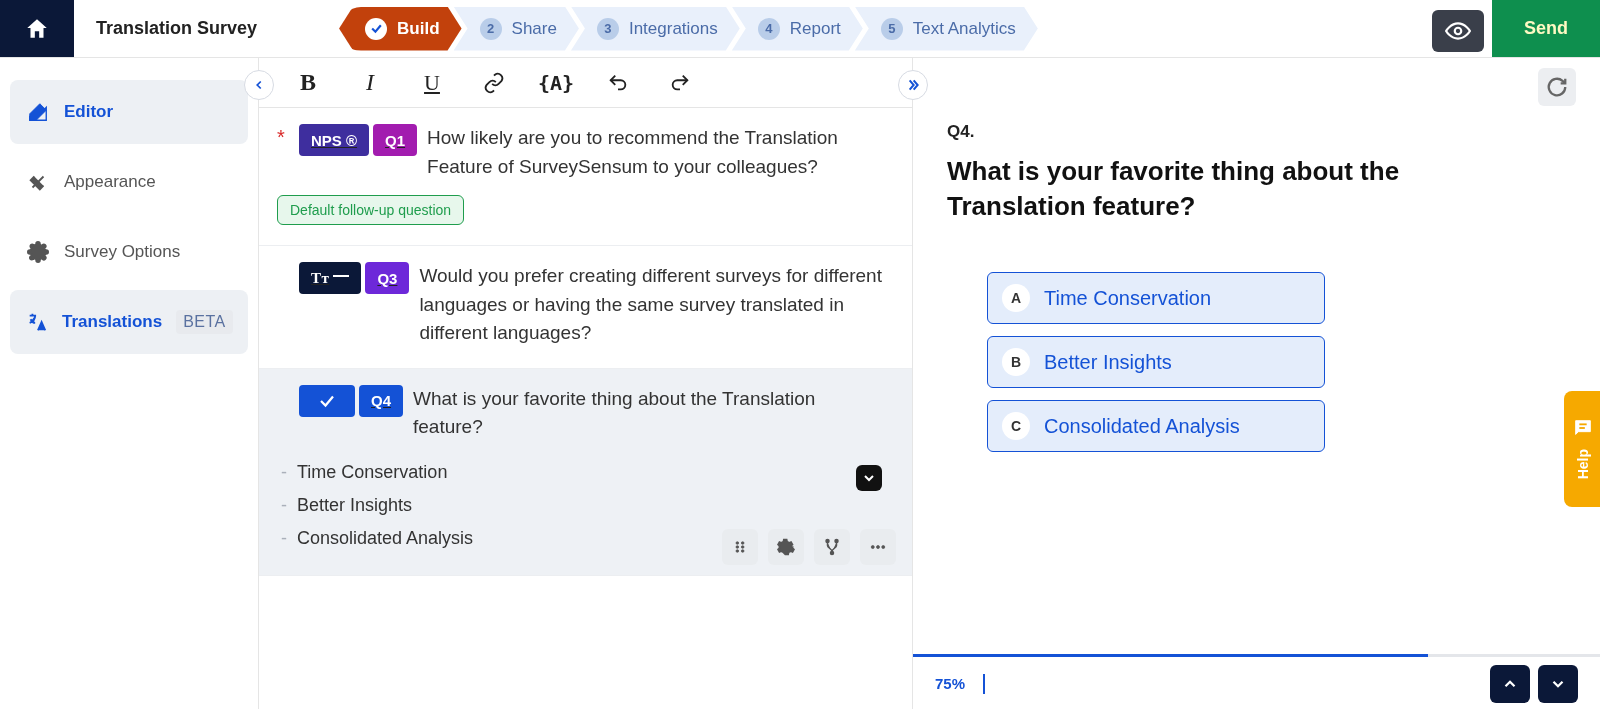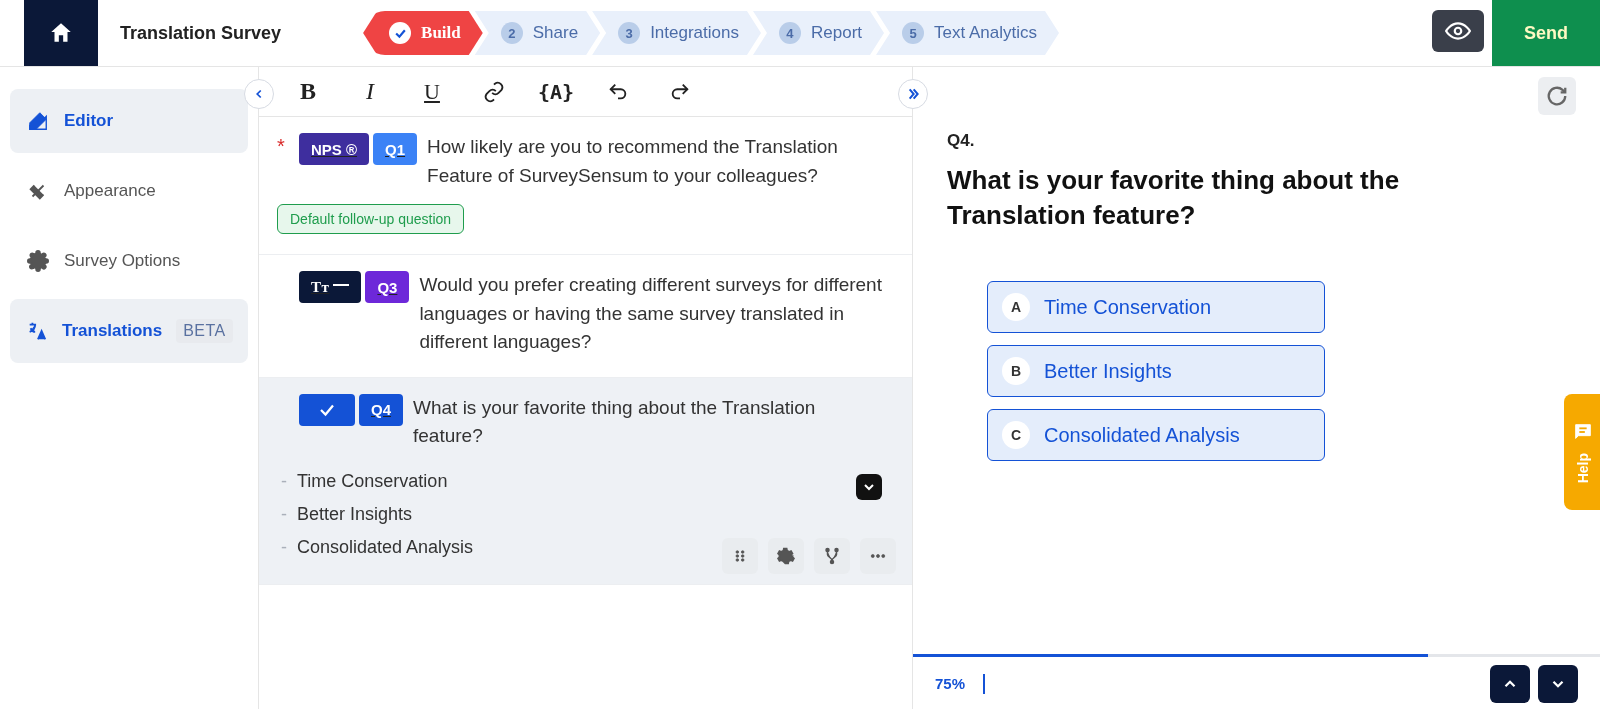--- a/index.html
+++ b/index.html
@@ -1,27 +1,27 @@
 <!DOCTYPE html>
 <html><head>
 <meta charset="utf-8">
 <style>
   * { box-sizing: border-box; margin: 0; padding: 0; }
   html, body { height: 100%; font-family: "Segoe UI", Arial, sans-serif; color: #222; }
   body { display: flex; flex-direction: column; width: 1600px; height: 709px; overflow: hidden; background:#fff;}
 
   
-  .topbar { display:flex; align-items:stretch; height:67px; border-bottom:1px solid #e5e5e5;padding-left:24px; }
+  .topbar { display:flex; align-items:stretch; height:58px; border-bottom:1px solid #e5e5e5; }
   .home-btn { width:74px; background:#0b1838; display:flex; align-items:center; justify-content:center; cursor:pointer; }
   .home-btn svg { fill:#fff; }
   .survey-title { display:flex; align-items:center; padding:0 22px; font-size:18px; font-weight:600; color:#222; }
   .steps { display:flex; align-items:center; margin-left:60px; gap:2px; }
   .step { position:relative; height:44px; display:flex; align-items:center; padding:0 22px 0 26px; background:#e9f0fb; color:#4b6ca8; font-size:17px; cursor:pointer; clip-path: polygon(0 0, calc(100% - 14px) 0, 100% 50%, calc(100% - 14px) 100%, 0 100%, 14px 50%); margin-left:-10px; }
   .step:first-child { clip-path: polygon(14px 0, calc(100% - 14px) 0, 100% 50%, calc(100% - 14px) 100%, 14px 100%, 0 50%); border-radius:22px 0 0 22px; margin-left:0;}
-  .step.active { background:#ef4444; color:#fff; font-weight:600;font-family:Liberation Serif, serif; }
+  .step.active { background:#c2410c; color:#fff; font-weight:600; }
   .step .num { display:inline-flex; width:22px; height:22px; border-radius:50%; background:#b9cde9; color:#4b6ca8; align-items:center; justify-content:center; font-size:13px; font-weight:700; margin-right:10px; }
   .step.active .num { background:#fff; color:#1452d6; }
   .step.active .num svg { width:13px; height:13px; }
   .top-right { margin-left:auto; display:flex; align-items:stretch; }
   .preview-btn { width:52px; height:42px; margin:10px 8px 10px 0; background:#3a3f4a; border-radius:6px; display:flex; align-items:center; justify-content:center; cursor:pointer; }
   .preview-btn svg { stroke:#fff; fill:none; }
   .send-btn { width:108px; background:#0e8f4e; color:#fef9c3; display:flex; align-items:center; justify-content:center; font-size:18px; font-weight:600; cursor:pointer; }
 
   
   .content { flex:1; display:flex; min-height:0; }
@@ -52,21 +52,21 @@
   .questions { flex:1; overflow-y:auto; position:relative; }
   .questions::-webkit-scrollbar { width:8px; }
   .questions::-webkit-scrollbar-thumb { background:#bfc3c9; border-radius:4px; }
   .qcard { padding:16px 22px 20px 18px; border-bottom:1px solid #eceef1; background:#fff; position:relative;}
   .qcard.selected { background:#eef1f5; }
   .qhead { display:flex; align-items:flex-start; gap:10px; }
   .req { color:#d92b2b; font-size:20px; line-height:26px; width:12px; }
   .tags { display:flex; gap:4px;text-decoration:underline; }
   .tag { height:32px; padding:0 12px; display:flex; align-items:center; font-size:15px; font-weight:700; border-radius:4px; color:#fff; }
   .tag.nps { background:#3e2e9e; }
-  .tag.qn  { background:#3b82f6; }
+  .tag.qn  { background:#a21caf; }
   .tag.tt  { background:#0b1838; font-family:"Times New Roman",serif; font-size:15px; letter-spacing:.5px;}
   .tag.tt span.line { display:inline-block; width:16px; border-bottom:2px solid #fff; margin-left:4px; margin-bottom:4px;}
   .tag.qn2 { background:#6d28d9; }
   .tag.check { background:#1452d6; width:56px; justify-content:center;}
   .tag.q4 { background:#1452d6; }
   .qtext { font-size:19px; line-height:1.5; color:#333; flex:1; }
   .followup { display:inline-block; margin-top:14px; margin-left:0; padding:6px 12px; border:1px solid #1f9d4d; background:#e7f7ec; color:#1f9d4d; border-radius:6px; font-size:14px; font-weight:500;}
 
   .options { margin:14px 0 0 0; }
   .opt-row { display:flex; align-items:center; gap:10px; padding:6px 0 6px 4px; font-size:18px; color:#333; }

